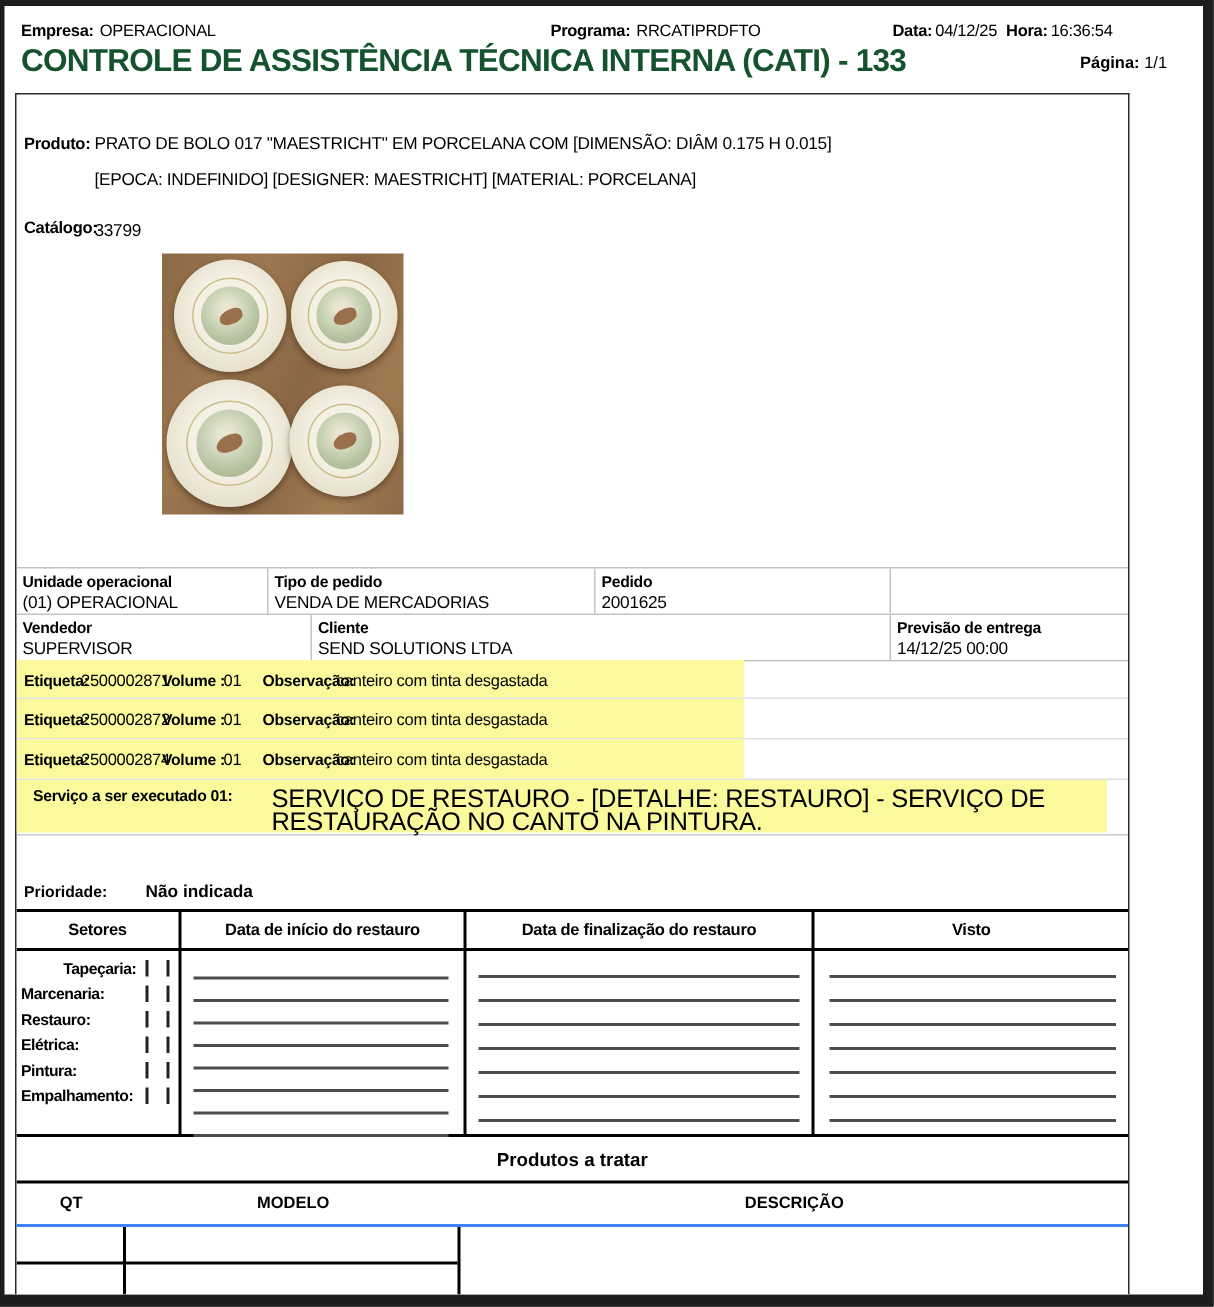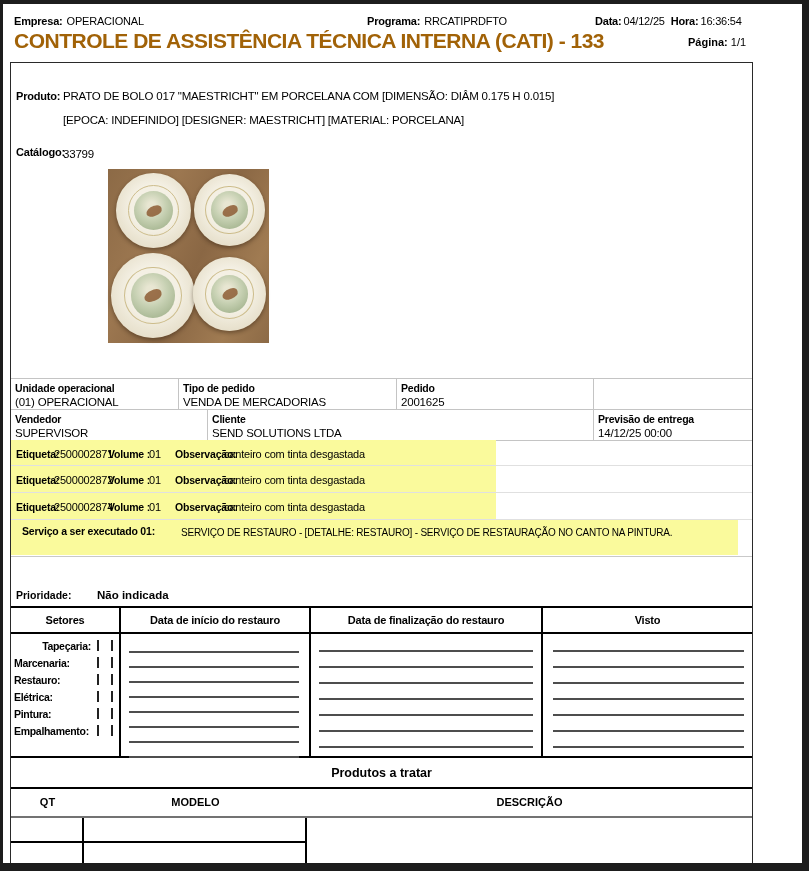--- a/index.html
+++ b/index.html
@@ -8,23 +8,23 @@
   .screen { position:relative; width:809px; height:871px; background:#1d1d1d; overflow:hidden; }
   .page { position:absolute; left:3px; top:4px; width:799px; height:859px; background:#fff; overflow:hidden; }
 
   
   .meta { position:absolute; top:11px; font-size:11px; display:flex; gap:4px; letter-spacing:-0.2px; }
   .meta b { font-weight:bold; }
   .m-empresa { left:11px; }
   .m-programa { left:364px; }
   .m-datahora { left:592px; gap:2px; }
   .m-datahora .sp { margin-left:4px; }
-  .report-title { position:absolute; left:11px; top:25px; font-size:21px; font-weight:bold; color:#a16207; letter-spacing:-0.5px; white-space:nowrap; }
+  .report-title { position:absolute; left:11px; top:25px; font-size:21px; font-weight:bold; color:#14532d; letter-spacing:-0.5px; white-space:nowrap; }
   .pagina { position:absolute; left:685px; top:32px; font-size:11px; }
-  .pagina b { font-weight:bold; }
+  .pagina b { font-weight:bold;margin-left:32px; }
   .pagina span.v { }
 
   
   .box { position:absolute; left:7px; top:58px; width:743px; height:801px; border:1px solid #2a2a2a; border-bottom:none; background:#fff; overflow:hidden; }
 
   
   .sec-product { position:relative; height:315px; }
   .lbl { font-weight:bold; font-size:11px; letter-spacing:-0.2px; }
   .val { font-size:11.5px; letter-spacing:-0.2px; }
   .p-lbl { position:absolute; left:5px; top:27px; }
@@ -65,21 +65,21 @@
   .etq .hl { position:absolute; left:0; top:0; bottom:0; width:485px; background:#fafa9c; }
   .etq span { position:absolute; top:8px; font-size:11px; letter-spacing:-0.2px; white-space:nowrap; }
   .etq .b { font-weight:bold; font-size:10.5px; }
   .e1 { left:5px; } .e2 { left:43px; } .e3 { left:97px; } .e4 { left:138px; } .e5 { left:164px; } .e6 { left:213px; }
 
   
   .servico { position:relative; height:37px; border-bottom:1px solid #c9c9c9; }
   .servico .hl { position:absolute; left:0; top:0; bottom:1px; width:727px; background:#fafa9c; }
   .servico .inner { position:relative; display:flex; padding-top:5px; }
   .sv-lbl { width:170px; padding-left:11px; font-weight:bold; font-size:10.5px; letter-spacing:-0.2px; }
-  .sv-txt { width:556px; font-size:10px; line-height:15px; letter-spacing:-0.2px; }
+  .sv-txt { width:556px; font-size:17px; line-height:15px; letter-spacing:-0.2px; }
 
   
   .prior { position:relative; height:21px;margin-top:28px; }
   .prior .k { position:absolute; left:5px; top:4px; font-weight:bold; font-size:10.5px; }
   .prior .w { position:absolute; left:86px; top:4px; font-weight:bold; font-size:11.5px; }
 
   
   .setores { height:152px; border-top:2px solid #000; border-bottom:2px solid #000; }
   .st-head { display:flex; height:26px; border-bottom:2px solid #000; font-weight:bold; font-size:11px; }
   .st-head > div { padding-top:6px; text-align:center; letter-spacing:-0.2px; }
@@ -93,21 +93,21 @@
   .setor-label { padding-left:3px; font-weight:bold; font-size:10.5px; letter-spacing:-0.3px; }
   .tick { position:absolute; top:3px; width:2px; height:11px; background:#222; }
   .t1 { left:86px; } .t2 { left:100px; }
   .bl { height:2px; background:#4d4d4d; }
   .sc2 .bl { margin:13px 10px 0 8px; } .sc2 .bl:first-child { margin-top:17px; }
   .sc3 .bl { margin:14px 8px 0 8px; }  .sc3 .bl:first-child { margin-top:16px; }
   .sc4 .bl { margin:14px 8px 0 10px; } .sc4 .bl:first-child { margin-top:16px; }
 
   
   .pt-title { height:31px; border-bottom:2px solid #000; text-align:center; font-weight:bold; font-size:12.5px; padding-top:8px; }
-  .pt-head { display:flex; height:29px; border-bottom:2px solid #737373; font-weight:bold; font-size:11px; }
+  .pt-head { display:flex; height:29px; border-bottom:2px solid #3b82f6; font-weight:bold; font-size:11px; }
   .pt-head > div { padding-top:7px; text-align:center; }
   .ph1 { width:73px; } .ph2 { width:223px; } .ph3 { flex:1; }
   .pt-data { display:flex; height:73px; }
   .pc { display:flex; flex-direction:column; }
   .pc-qt { width:73px; border-right:2px solid #000; }
   .pc-mod { width:223px; border-right:2px solid #000; }
   .pc-desc { flex:1; }
   .pr1 { height:25px; border-bottom:2px solid #000; }
   .pr2 { height:28px; border-bottom:2px solid #000; }
   .pr3 { flex:1; }

